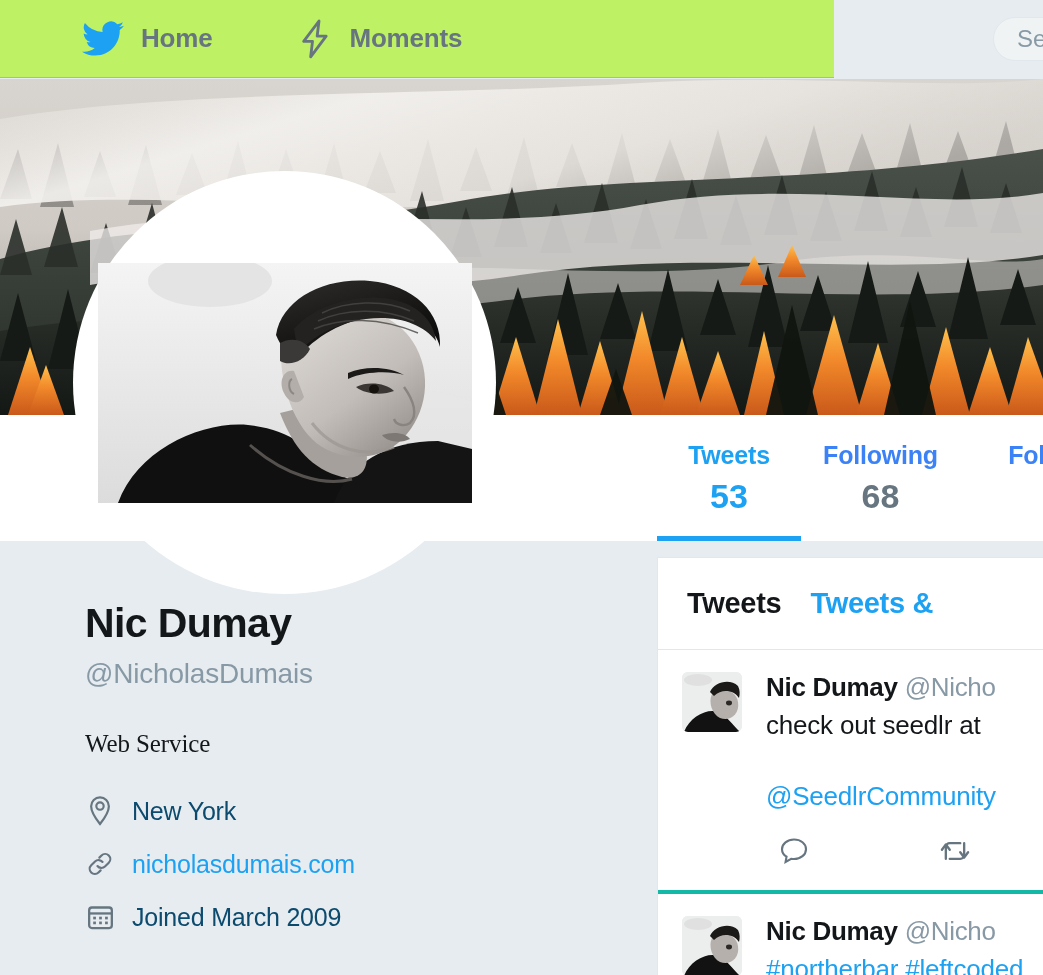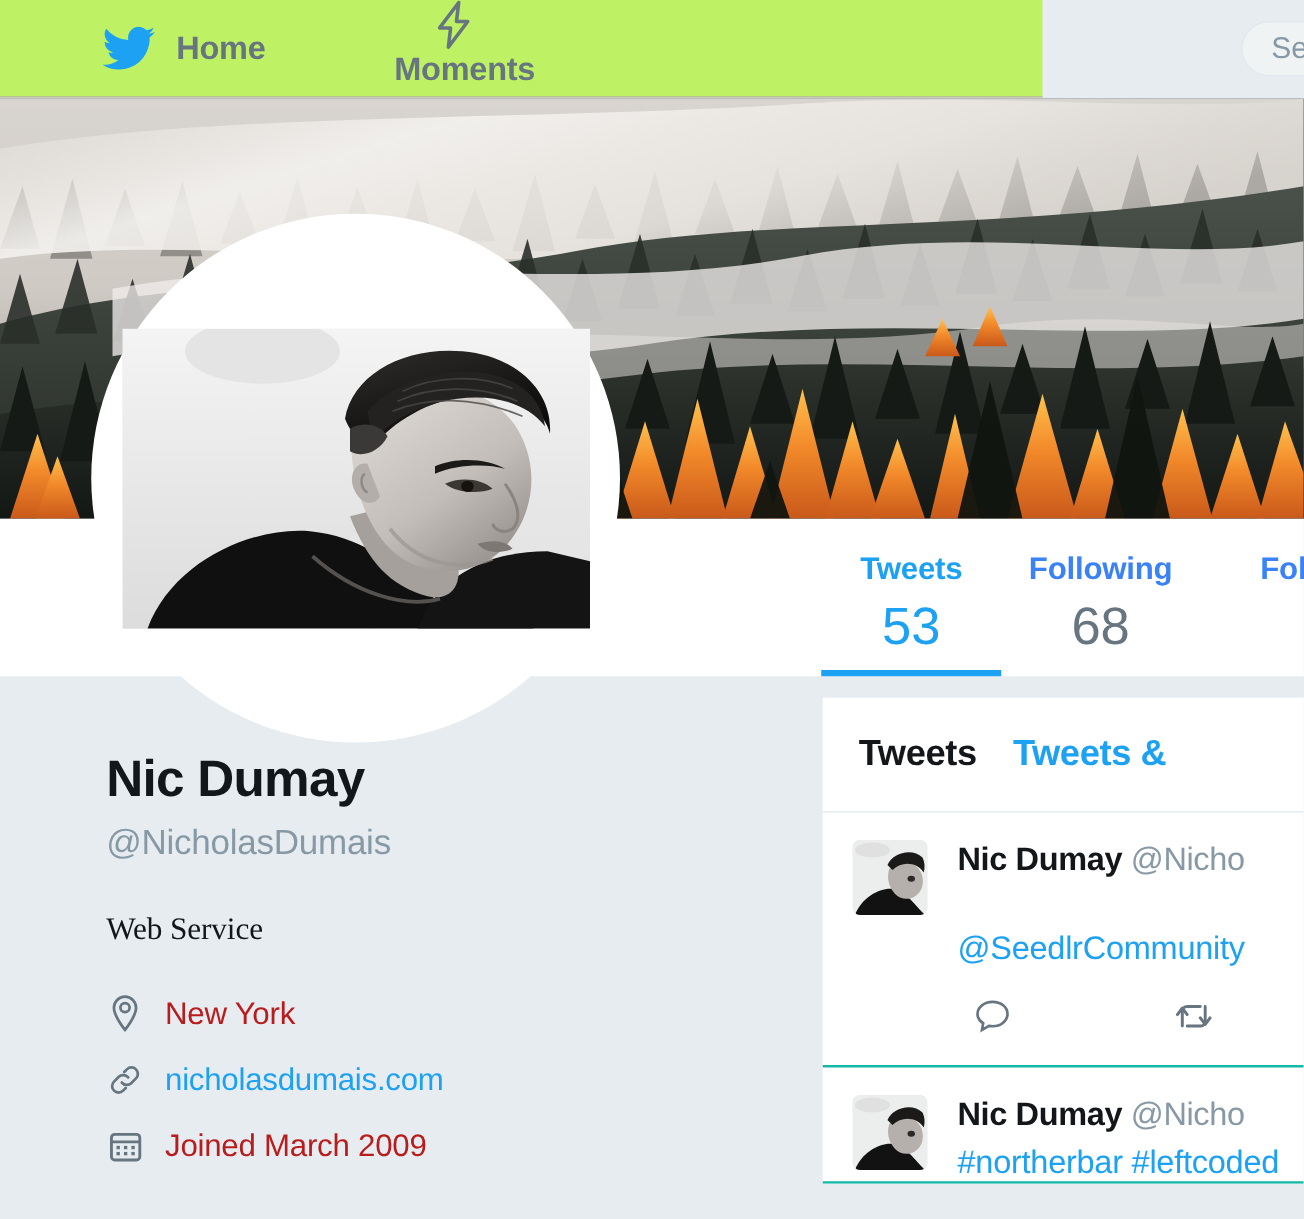--- a/index.html
+++ b/index.html
@@ -18,21 +18,21 @@
     background:#bef264;
     border-bottom:1px solid #b8b0ad;
     display:flex; align-items:center;
   }
   .nav-item {
     display:flex; align-items:center;
     height:100%;
     margin-left:82px;
     cursor:pointer;
   }
-  .nav-item.moments { margin-left:86px;flex-direction:column; }
+  .nav-item.moments { margin-left:86px; }
   .nav-icon { display:flex; align-items:center; justify-content:center; }
   .nav-label {
     font-size:26px; font-weight:bold;
     color:#66757f;
     margin-left:17px;
     letter-spacing:-0.2px;
   }
   .search-box {
     position:absolute; left:993px; top:17px;
     width:140px; height:44px;
@@ -79,21 +79,21 @@
   .stat.following { width:159px; }
   .stat.followers { width:140px; }
   .stat-label {
     font-size:25px; font-weight:bold;
     color:#3b82f6;
     letter-spacing:-0.2px;
     white-space:nowrap;
   }
   .stat.active .stat-label { color:#1da1f2; }
   .stat-value {
-    font-size:42px; font-weight:normal;
+    font-size:34px; font-weight:bold;
     color:#66757f;
     margin-top:7px;
     white-space:nowrap;
   }
   .stat.active .stat-value { color:#1da1f2; }
   .stat-underline {
     position:absolute; left:0; bottom:0;
     width:100%; height:5px;
     background:#1da1f2;
   }
@@ -147,21 +147,21 @@
     margin-bottom:23px;
   }
   .meta-icon {
     width:30px; height:30px;
     margin-right:17px;
     display:flex; align-items:center; justify-content:center;
     flex:none;
   }
   .meta-text {
     font-size:25px;
-    color:#b91c1c;
+    color:#0c4a6e;
     letter-spacing:-0.2px;
   }
   .meta-text.link { color:#1da1f2; cursor:pointer; }
 
   
   .tweets-card {
     position:absolute;
     left:657px; top:557px;
     width:386px;
     background:#fff;
@@ -181,21 +181,21 @@
     color:#14171a;
     letter-spacing:-0.3px;
     white-space:nowrap;
     cursor:pointer;
   }
   .tweet-tab.alt { color:#1da1f2; margin-left:29px; }
 
   .tweet {
     position:relative;
     padding:22px 0 0 0;
-    border-bottom:2px solid #14b8a6;
+    border-bottom:4px solid #14b8a6;
   }
   .tweet-body { display:flex; padding:0 0 0 24px; }
   .tweet-avatar {
     width:60px; height:60px; flex:none;
     border-radius:6px;
     overflow:hidden;
     background:#eceded;
     margin-right:24px;
   }
   .tweet-avatar svg { display:block; width:60px; height:60px; }
@@ -527,20 +527,21 @@
           <path d="M30 22 C 40 14, 54 18, 56 30 C 58 42, 48 50, 38 46 C 30 42, 26 30, 30 22 Z" fill="#b5b0ac"></path>
           <path d="M28 20 C 32 10, 48 6, 56 14 C 58 18, 58 22, 57 26 C 52 18, 40 16, 32 24 Z" fill="#1b1a19"></path>
           <ellipse cx="47" cy="31" rx="3" ry="2.4" fill="#2b2826"></ellipse>
         </svg>
       </div>
       <div class="tweet-main">
         <div class="tweet-head">
           <span class="tweet-author">Nic Dumay</span>
           <span class="tweet-handle">@Nicho</span>
         </div>
+        <div class="tweet-text">check out seedlr at</div>
         <div class="tweet-mention">@SeedlrCommunity</div>
       </div>
     </div>
     <div class="tweet-actions">
       <span class="tweet-action">
         <svg width="32" height="32" viewBox="0 0 24 24">
           <path d="M12 3.4c-5 0-9 3.2-9 7.2 0 2.3 1.3 4.3 3.4 5.6l-.7 4 4.2-2.4c.7.1 1.4.2 2.1.2 5 0 9-3.2 9-7.4S17 3.4 12 3.4z" fill="none" stroke="#66757f" stroke-width="1.6"></path>
         </svg>
       </span>
       <span class="tweet-action rt">

